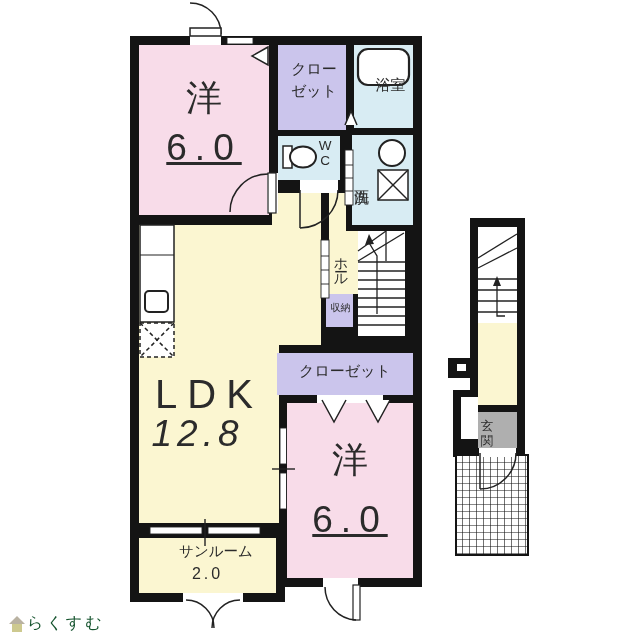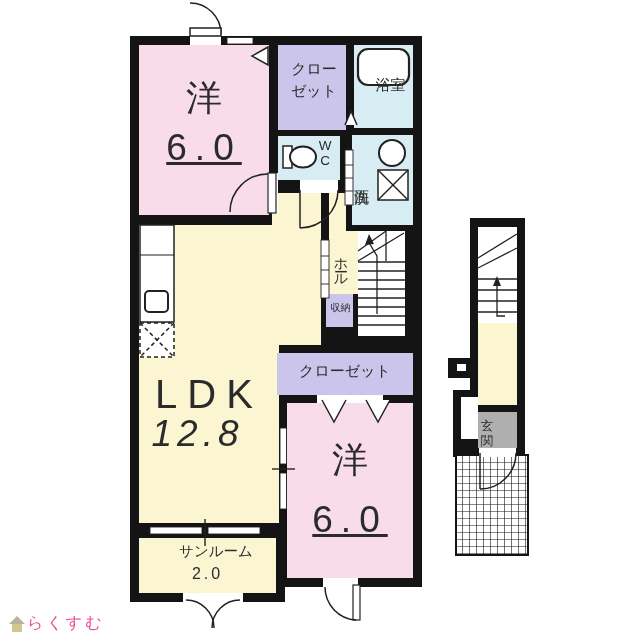--- a/index.html
+++ b/index.html
@@ -200,15 +200,15 @@
 <div class="lbl" style="left:139px;top:412px;width:117px;font-size:37px;letter-spacing:5px;font-style:italic;">12.8</div>
 
 <div class="lbl" style="left:139px;top:543px;width:154px;font-size:14.5px;">サンルーム</div>
 <div class="lbl" style="left:139px;top:564px;width:137px;font-size:16px;letter-spacing:3px;">2.0</div>
 
 <div class="lbl big" style="left:287px;top:438px;width:126px;">洋</div>
 <div class="lbl num" style="left:287px;top:498px;width:126px;">6.0</div>
 
 <div class="lbl" style="left:478px;top:419px;width:18px;font-size:12.5px;">玄関</div>
 
-<div class="logo-text" style="color: #ec4899;">らくすむ</div>
+<div class="logo-text" style="color: #14532d;">らくすむ</div>
 
 </div>
 
 </body></html>

